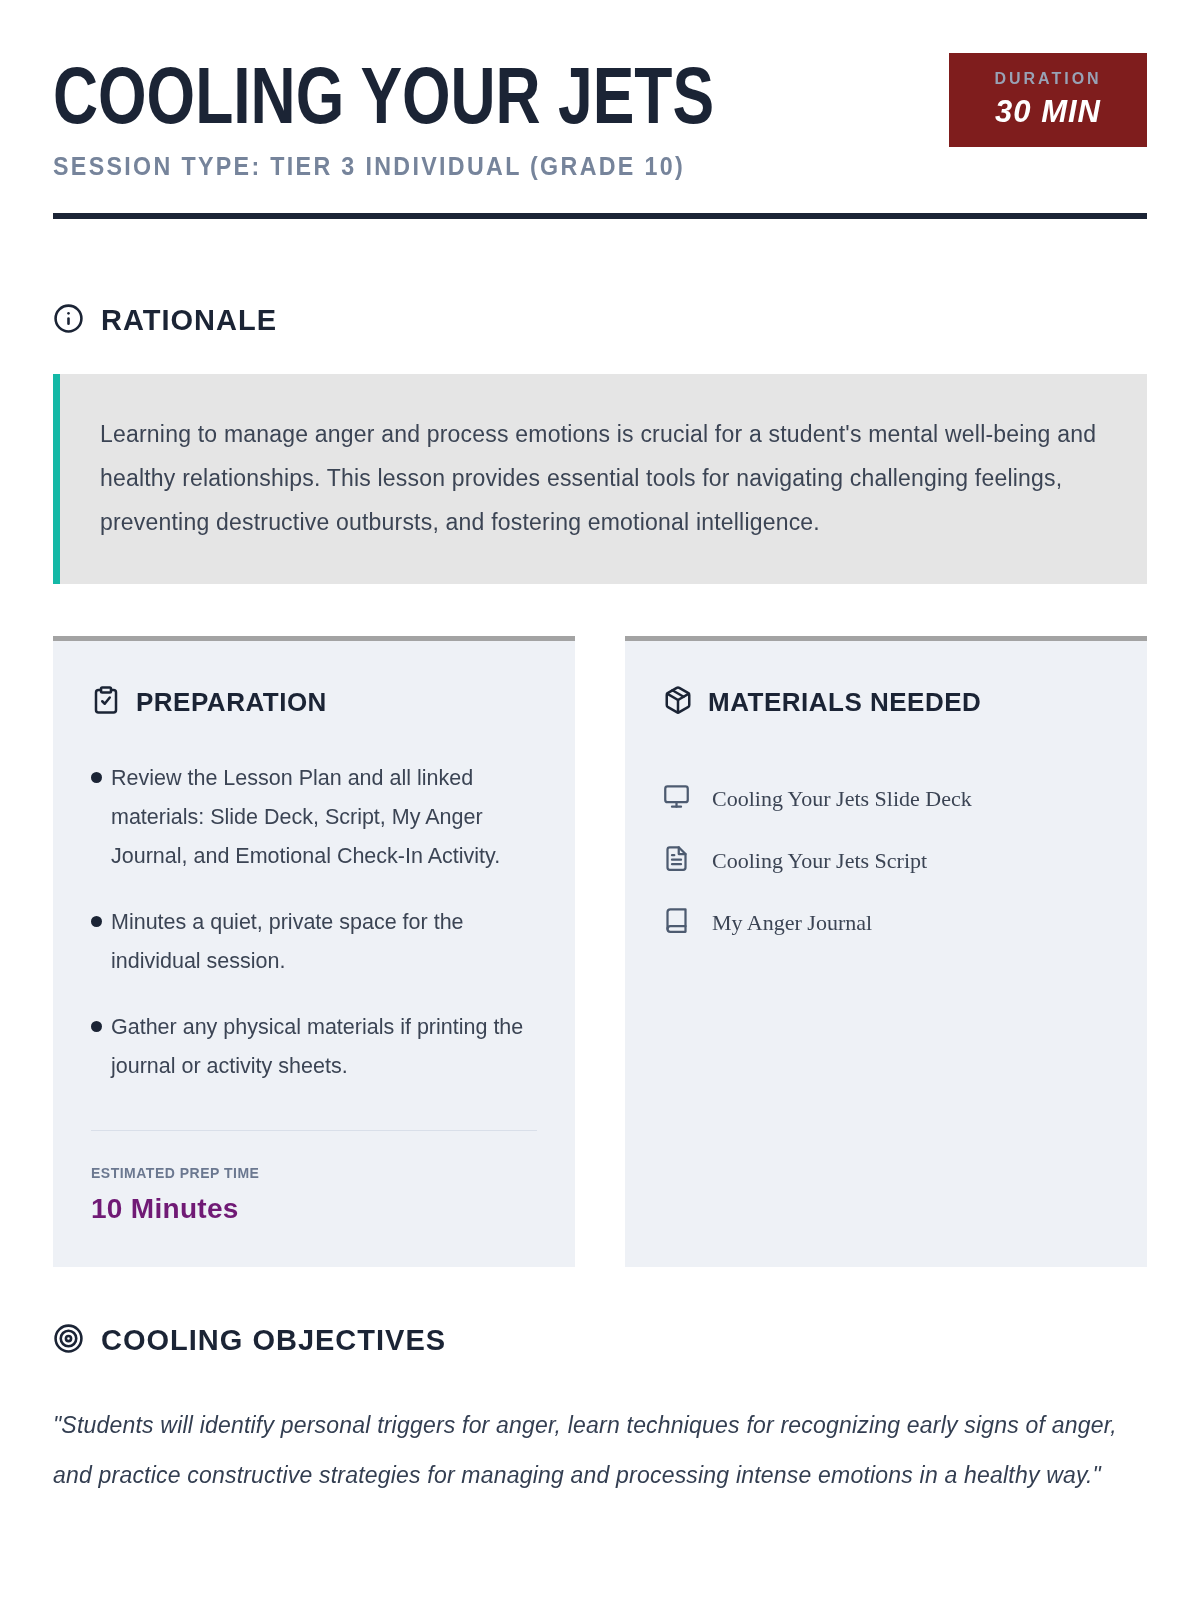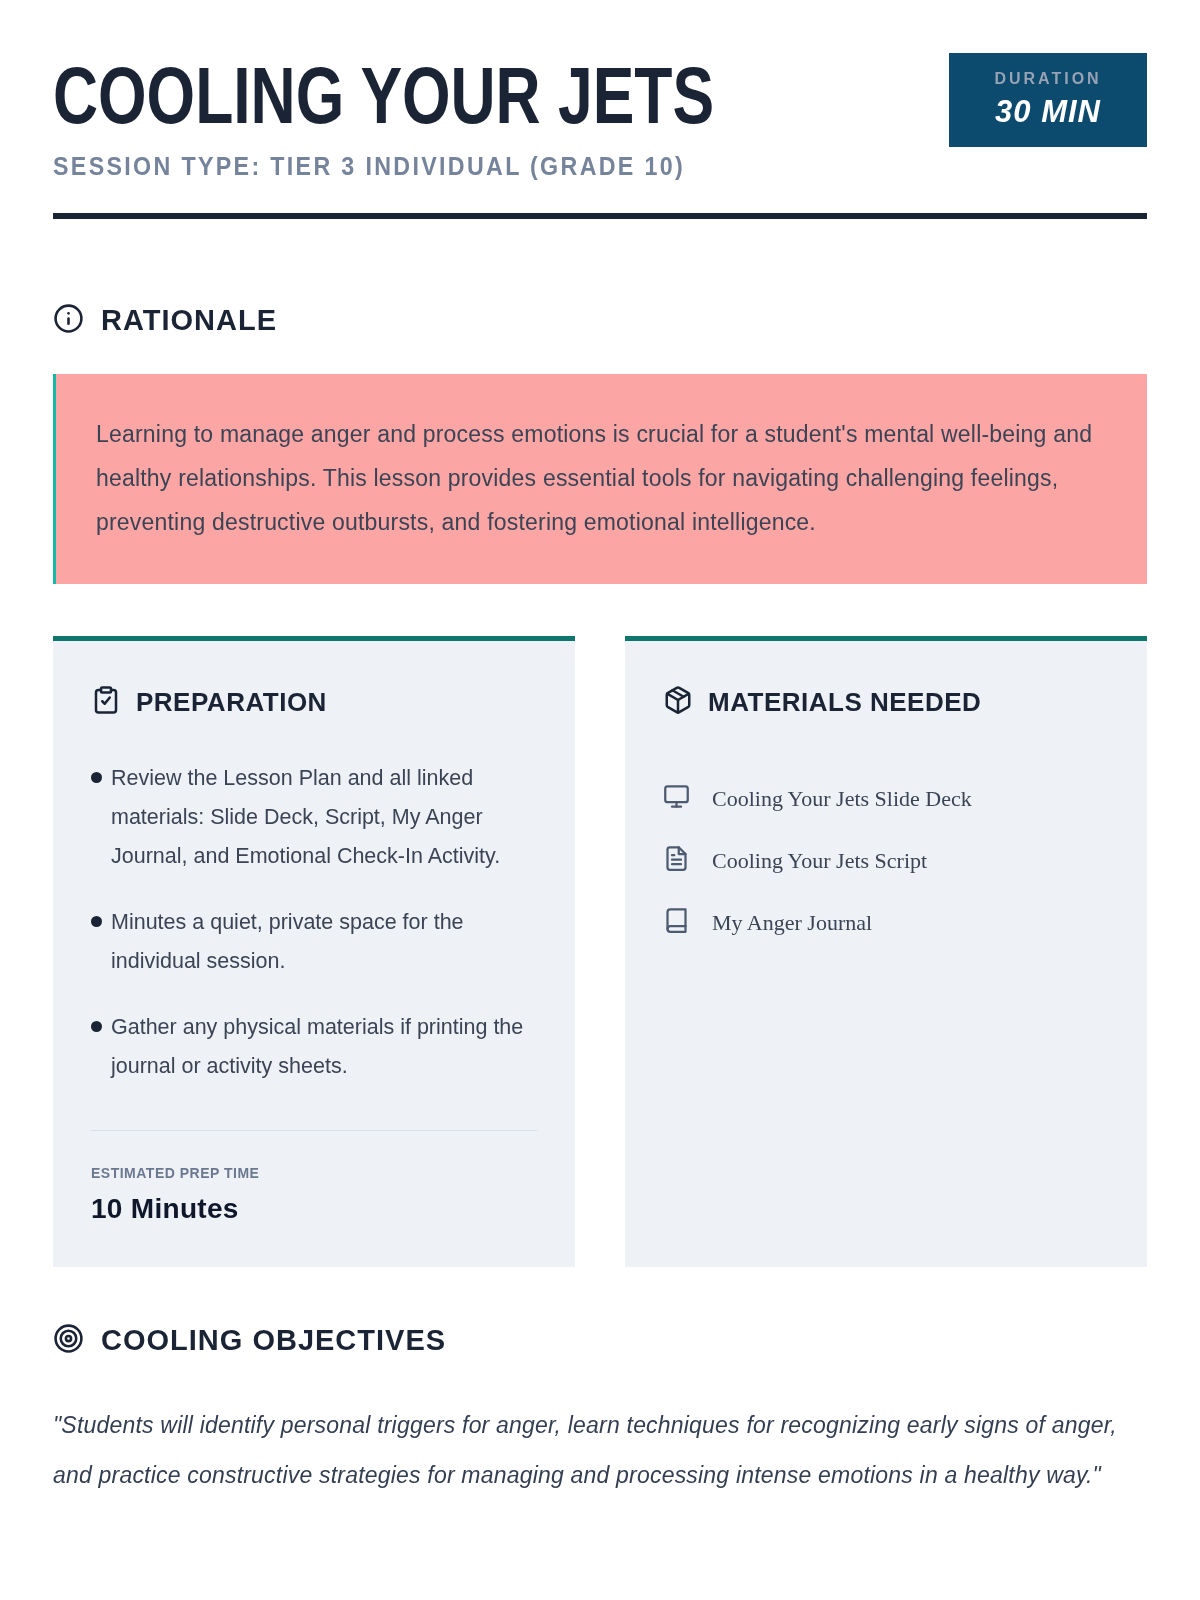--- a/index.html
+++ b/index.html
@@ -20,21 +20,21 @@
     transform: scaleX(0.78); transform-origin: left bottom;
     letter-spacing: 0px; margin-top: 4px;
   }
   .session-type {
     margin-top: 16px;
     font-size: 25px; font-weight: 600; color: #76849b;
     letter-spacing: 2.5px; white-space: nowrap;
     transform: scaleX(0.93); transform-origin: left top;
   }
   .duration-badge {
-    width: 198px; height: 94px; background: #0c4a6e;
+    width: 198px; height: 94px; background: #7f1d1d;
     display: flex; flex-direction: column; align-items: center; justify-content: center;
     gap: 6px; flex-shrink: 0; margin-top: 1px;
   }
   .duration-label {
     font-size: 16px; font-weight: 700; color: #98a2b5; letter-spacing: 3px;
   }
   .duration-value {
     font-size: 31px; font-weight: 800; font-style: italic; color: #ffffff; letter-spacing: 1px;
   }
   .rule { height: 6px; background: #1b2435; margin-top: 32px; }
@@ -43,36 +43,36 @@
   .section-head { display: flex; align-items: center; gap: 17px; }
   .section-head svg { flex-shrink: 0; color: #1b2435; }
   .section-title {
     font-size: 29px; font-weight: 800; color: #1b2435; letter-spacing: 1px;
   }
 
   
   .rationale-head { margin-top: 84px; }
   .rationale-box {
     margin-top: 36px;
-    background: #fca5a5;
-    border-left: 3px solid #14b8a6;
+    background: #e5e5e5;
+    border-left: 7px solid #14b8a6;
     padding: 38px 44px 40px 40px;
   }
   .rationale-text {
     font-size: 23px; line-height: 44px; color: #3b4454; letter-spacing: 0.2px;
   }
 
   
   .cards {
     margin-top: 52px;
     display: grid; grid-template-columns: 1fr 1fr; gap: 50px;
   }
   .card {
     background: #eef1f6;
-    border-top: 5px solid #0f766e;
+    border-top: 5px solid #a3a3a3;
     padding: 44px 38px 42px 38px;
   }
   .card-head { display: flex; align-items: center; gap: 15px; }
   .card-head svg { flex-shrink: 0; color: #1b2435; }
   .card-title { font-size: 26px; font-weight: 800; color: #1b2435; letter-spacing: 0.5px; }
 
   .prep-list { list-style: none; margin-top: 40px; }
   .prep-item { display: flex; gap: 9px; margin-bottom: 27px; }
   .prep-item:last-child { margin-bottom: 0; }
   .bullet {
@@ -81,21 +81,21 @@
   }
   .prep-text { font-size: 21.5px; line-height: 39px; color: #3b4454; }
 
   .prep-divider { border: none; border-top: 1px solid #d9dfe9; margin-top: 44px; }
   .prep-time-label {
     margin-top: 34px;
     font-size: 14px; font-weight: 700; color: #6b7890; letter-spacing: 0.5px;
   }
   .prep-time-value {
     margin-top: 12px;
-    font-size: 28px; font-weight: 800; color: #0f172a; letter-spacing: 0.3px;
+    font-size: 28px; font-weight: 800; color: #701a75; letter-spacing: 0.3px;
   }
 
   .materials-list { list-style: none; margin-top: 64px; font-family: Liberation Serif, serif; }
   .material-item { display: flex; align-items: center; gap: 22px; margin-bottom: 31px; }
   .material-item:last-child { margin-bottom: 0; }
   .material-item svg { flex-shrink: 0; color: #4d5b70; }
   .material-label { font-size: 22px; color: #3b4454; }
 
   
   .objectives-head { margin-top: 56px; }

